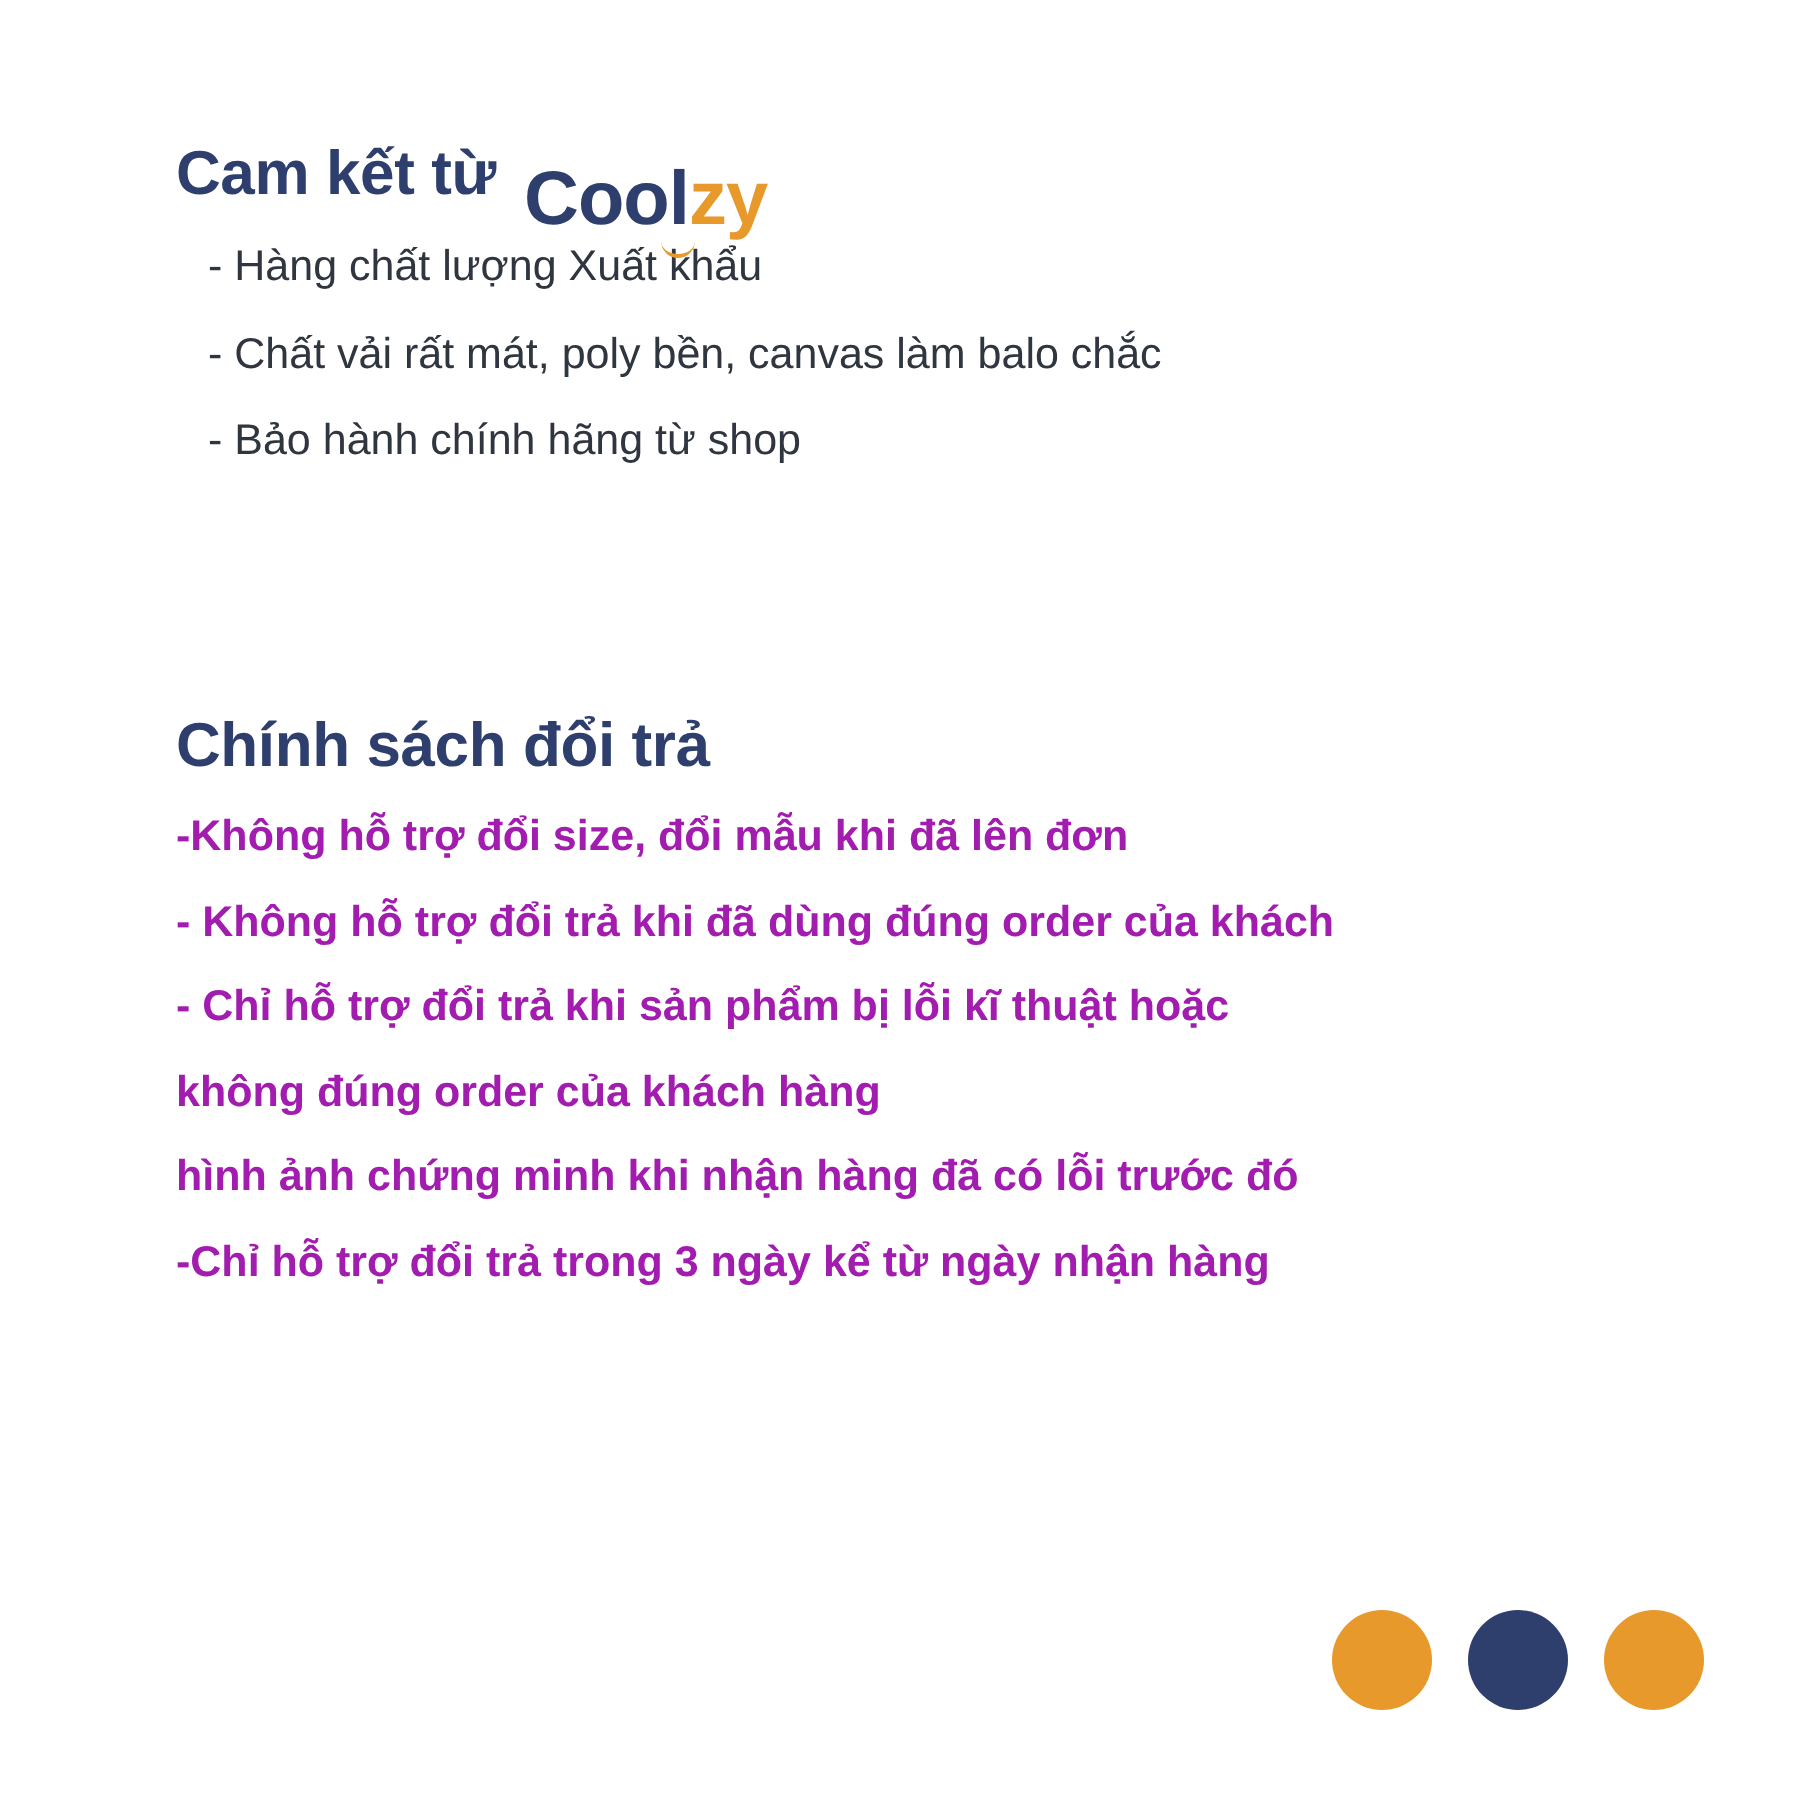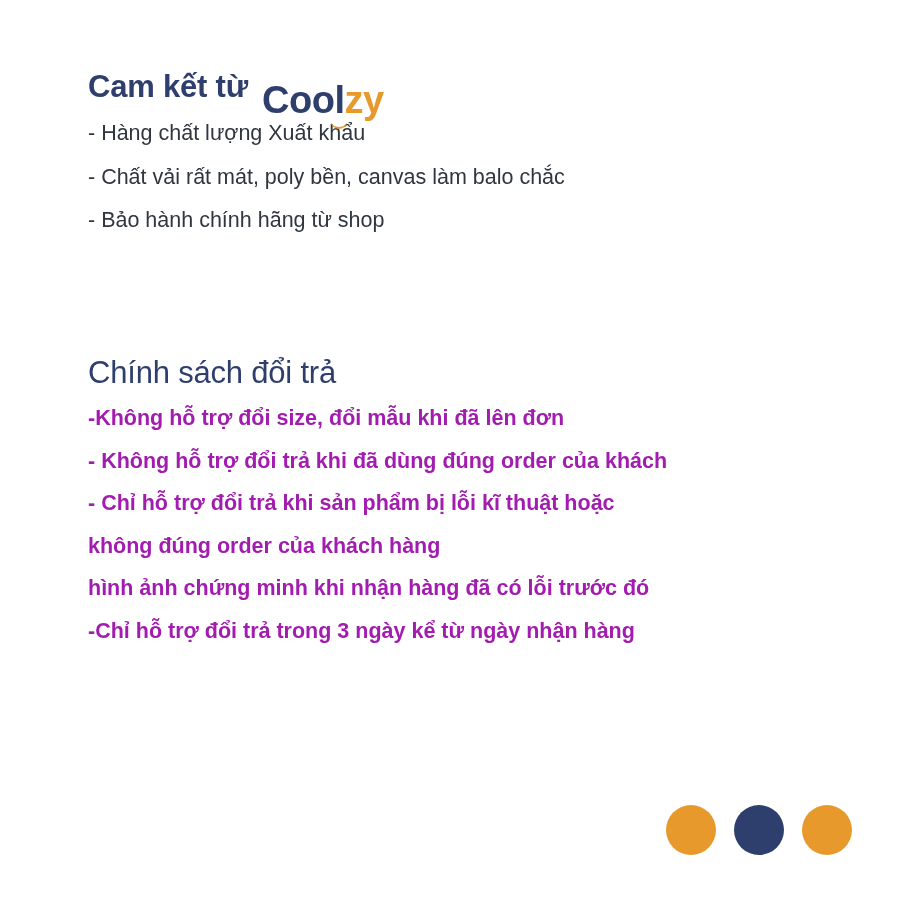--- a/index.html
+++ b/index.html
@@ -60,21 +60,21 @@
     left: 50%;
     transform: translateX(-50%);
     bottom: -7px;
     width: 17px;
     height: 9px;
     border-bottom: 2.6px solid #e79a2b;
     border-radius: 0 0 12px 12px;
   }
 
   .bullets {
-    margin: 0;
+    margin: 16px;
     padding: 0;
     list-style: none;
     margin-top: 18px;
   }
   .bullets li {
     font-size: 21.5px;
     color: #2f3640;
     line-height: 1.0;
     padding: 0;
     margin: 0 0 22px 0;
@@ -83,21 +83,21 @@
 
   
   .section-two {
     position: absolute;
     left: 88px;
     top: 355px;
     width: 790px;
   }
   .heading-two {
     font-size: 31px;
-    font-weight: normal;
+    font-weight: bold;
     color: #2e3f6e;
     letter-spacing: -0.2px;
     margin-bottom: 17px;
   }
   .policy-lines {
     margin: 0;
     padding: 0;
     list-style: none;
   }
   .policy-lines li {

